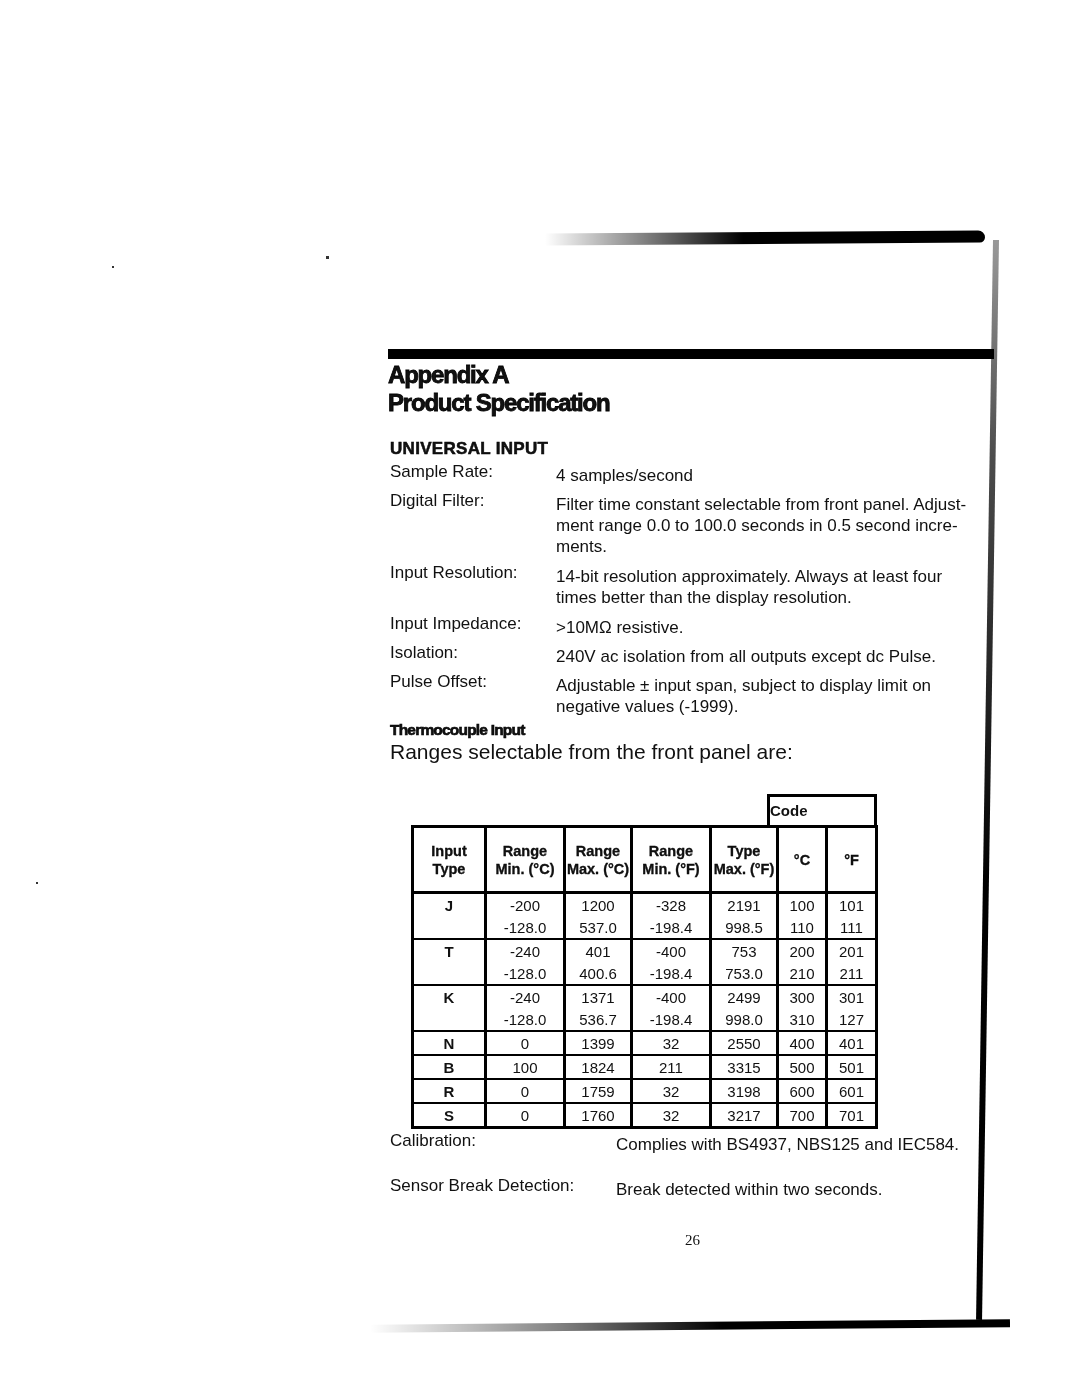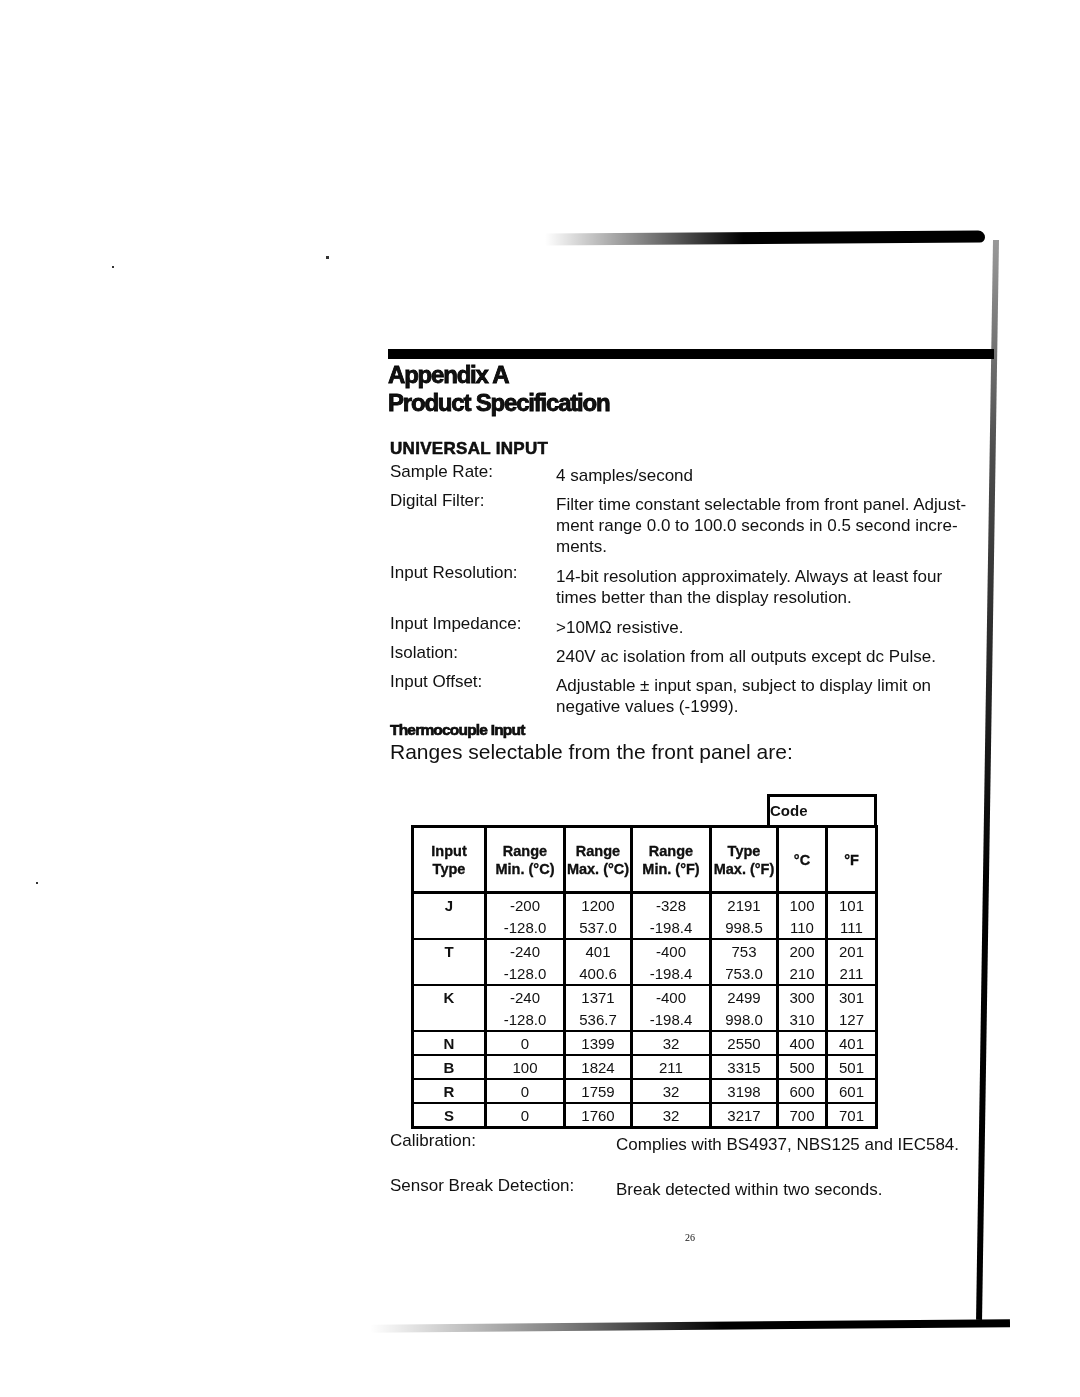--- a/index.html
+++ b/index.html
@@ -32,21 +32,21 @@
     table.tc { position: absolute; left: 411px; top: 825px; border-collapse: collapse; border: 3px solid #000; font-size: 15px; }
     table.tc th, table.tc td { border-left: 3px solid #000; border-right: 3px solid #000; padding: 0; text-align: center; }
     table.tc th { font-weight: bold; font-size: 14.5px; line-height: 18px; vertical-align: middle; height: 63px; border-bottom: 3px solid #000; -webkit-text-stroke: 0.3px #000; }
     table.tc td { line-height: 21px; border-bottom: 2px solid #000; vertical-align: top; padding-top: 1px; }
     table.tc td.type { font-weight: bold; }
     .c0 { width: 70px; } .c1 { width: 76px; } .c2 { width: 64px; } .c3 { width: 76px; }
     .c4 { width: 64px; } .c5 { width: 46px; } .c6 { width: 47px; }
     .cell-line { display: block; }
     table.tc td .cell-line + .cell-line { margin-top: 1px; }
 
-    .page-num { position: absolute; left: 685px; top: 1232px; font-family: "Liberation Serif", serif; font-size: 10px; }
+    .page-num { position: absolute; left: 685px; top: 1232px; font-family: "Liberation Serif", serif; font-size: 15px; }
   </style>
 </head>
 <body>
 
 <div class="scan-top-edge"></div>
 <div class="scan-right-edge"></div>
 <div class="scan-bottom-edge"></div>
 <div class="speck" style="left:326px;top:256px;"></div>
 <div class="speck" style="left:112px;top:266px;width:2px;height:2px;"></div>
 <div class="speck" style="left:36px;top:882px;width:2px;height:2px;"></div>
@@ -71,21 +71,21 @@
 </div>
 <div class="spec-row" style="top:613px;">
   <span class="spec-label">Input Impedance:</span>
   <span class="spec-value">&gt;10MΩ resistive.</span>
 </div>
 <div class="spec-row" style="top:642px;">
   <span class="spec-label">Isolation:</span>
   <span class="spec-value">240V ac isolation from all outputs except dc Pulse.</span>
 </div>
 <div class="spec-row" style="top:671px;">
-  <span class="spec-label">Input Offset:</span>
+  <span class="spec-label">Pulse Offset:</span>
   <span class="spec-value">Adjustable ± input span, subject to display limit on negative values (-1999).</span>
 </div>
 
 <div class="sub-head">Thermocouple Input</div>
 <div class="intro-line">Ranges selectable from the front panel are:</div>
 
 <div class="code-box">Code</div>
 
 <table class="tc">
   <thead>

